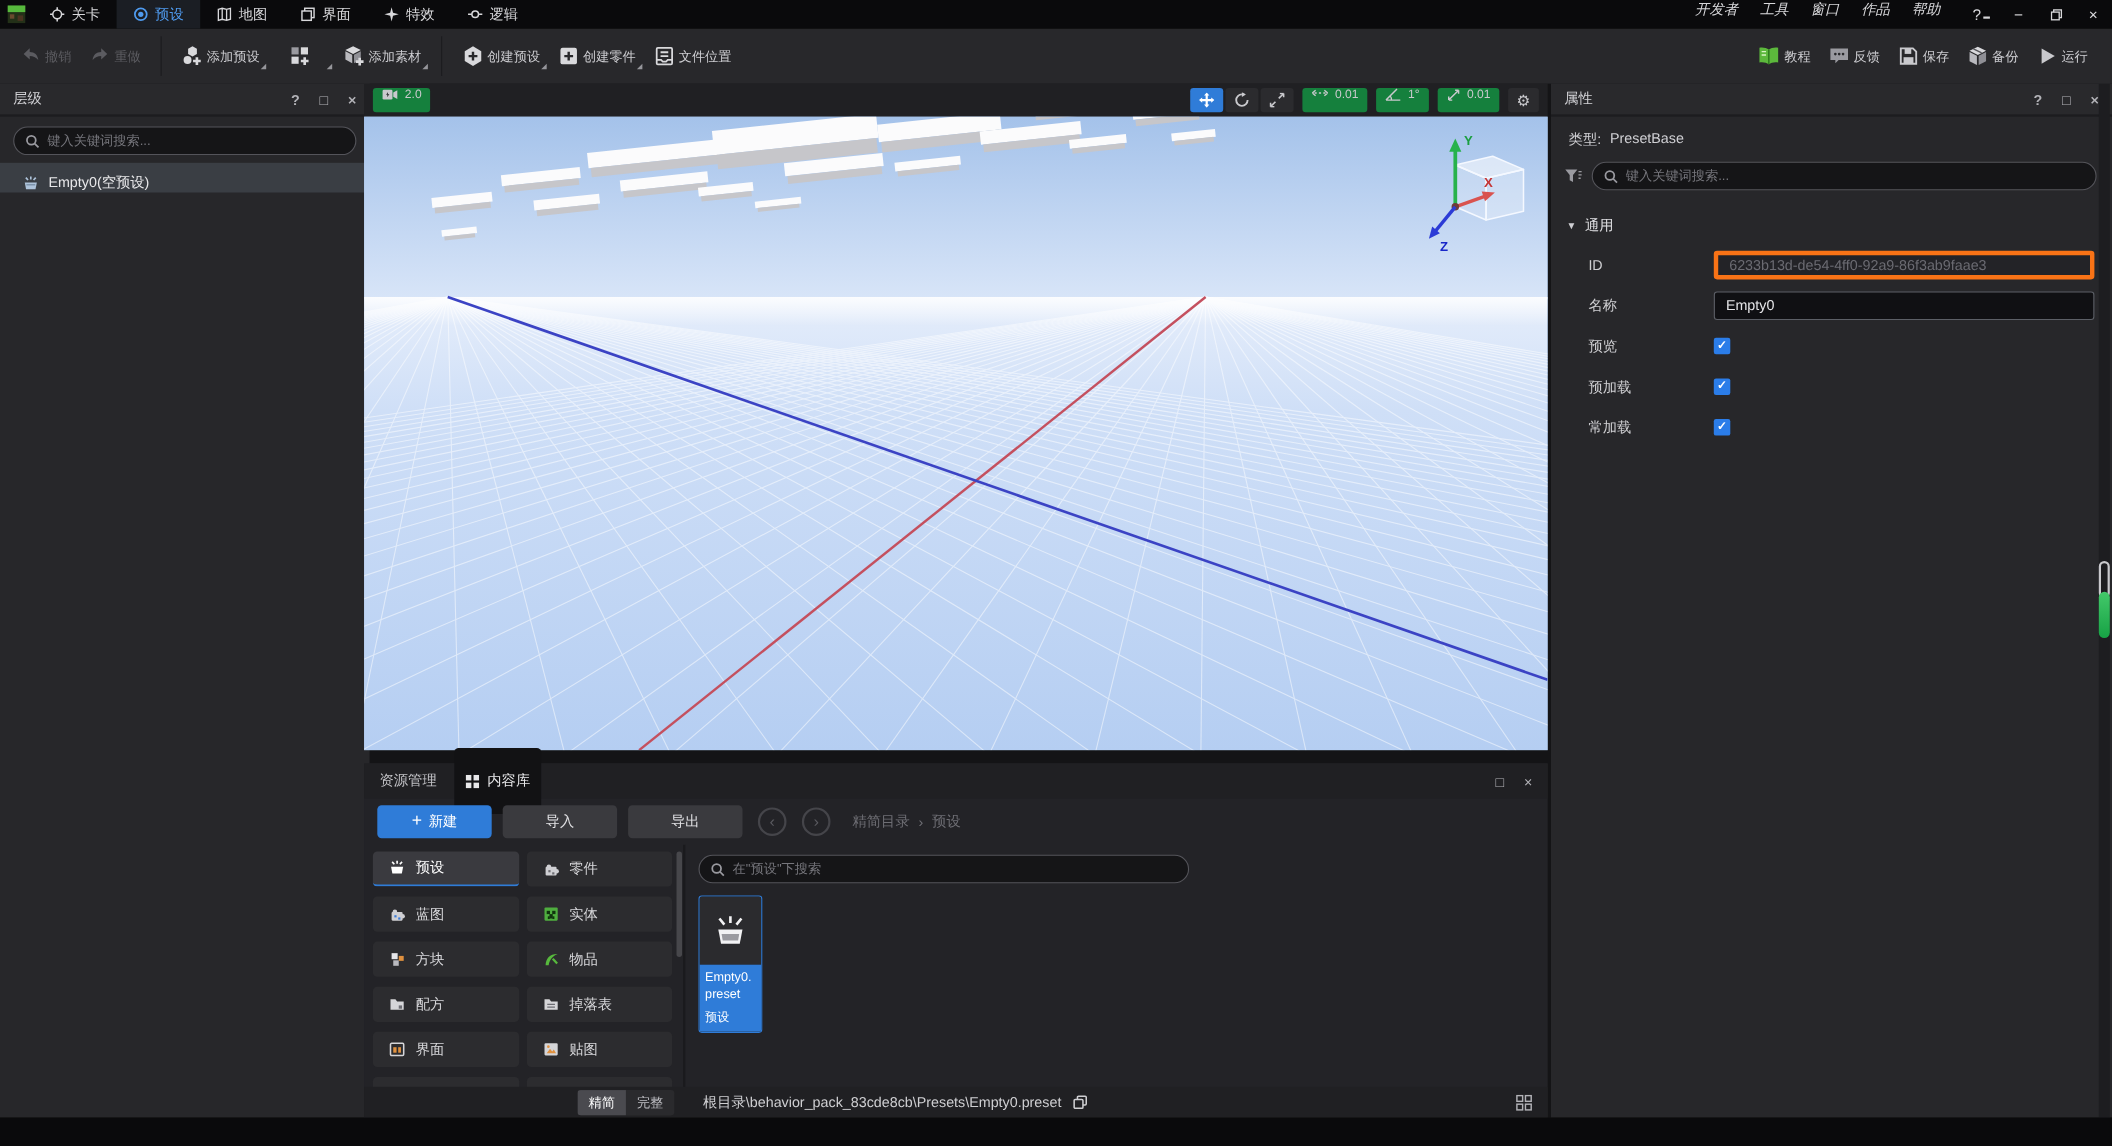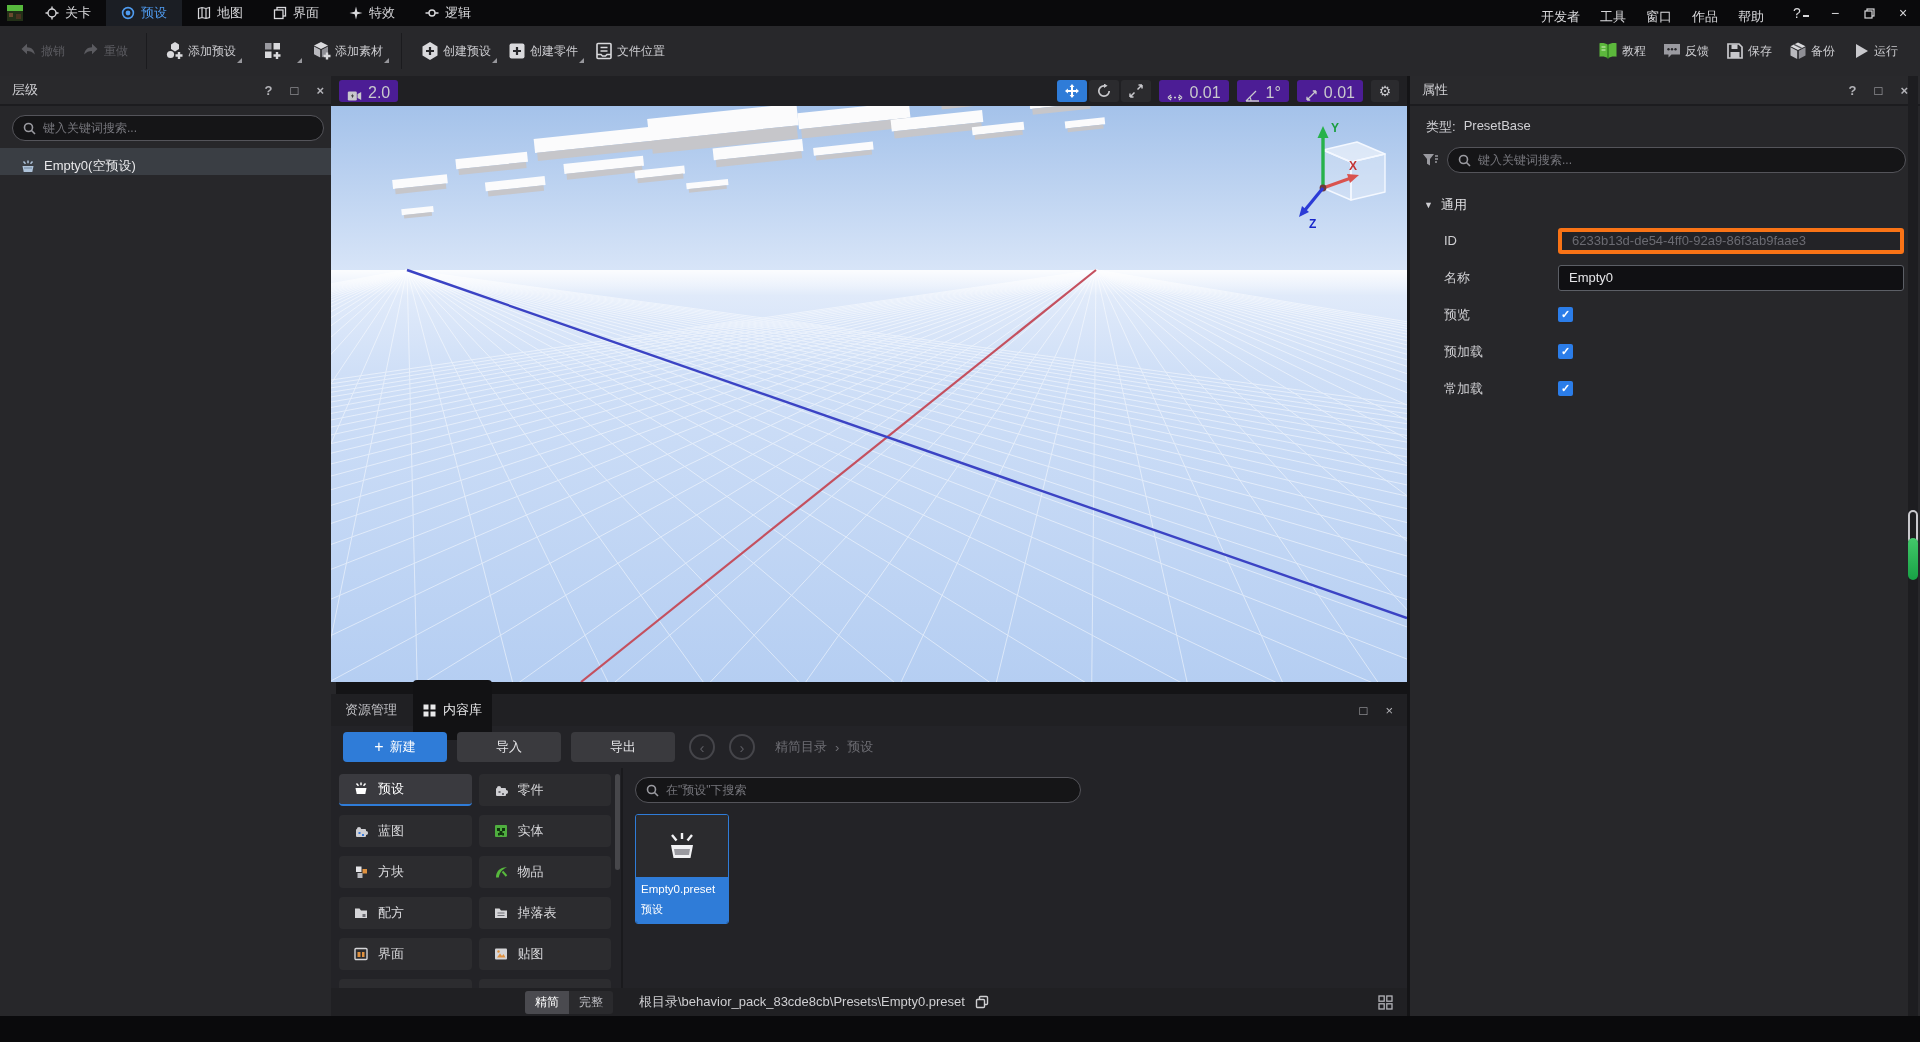--- a/index.html
+++ b/index.html
@@ -13,22 +13,22 @@
 
   
   #menu-bar { position:absolute; top:0; left:0; width:1920px; height:26px;
     background:#0a0a0c; display:flex; align-items:stretch; z-index:30; }
   .logo { width:30px; display:flex; align-items:center; justify-content:center; }
   .menu-item { display:flex; align-items:center; gap:6px; padding:0 15px;
     font-size:13px; color:#d8d8db; cursor:default; }
   .menu-item.active { background:#1b1e24; color:#4f9bef; }
   .menu-item svg { flex:none; }
   .mb-spacer { flex:1; }
-  .menu-right { display:flex; align-items:flex-end; gap:8px; padding:0 14px;
-    font-size:13px; color:#d8d8db; }
+  .menu-right { display:flex; align-items:flex-start; gap:8px; padding:0 14px;
+    font-size:13px; color:#d8d8db;font-style:italic; }
   .win-btn { width:34px; height:26px; display:flex; align-items:center;
     justify-content:center; color:#d8d8db; font-size:14px; }
   .help-dash { display:inline-block; width:6px; height:2px; background:#d8d8db;
     margin-left:2px; transform:translateY(3px); }
 
   
   #toolbar { position:absolute; top:26px; left:0; width:1920px; height:50px;
     background:#28282b; display:flex; align-items:center; z-index:29; }
   .tb-btn { position:relative; min-width:60px; height:50px; display:flex;
     align-items:center; justify-content:center; gap:3px; padding:0 8px; }
@@ -55,22 +55,22 @@
 
   
   #hier-panel { left:0; top:76px; width:336px; bottom:26px; }
   .hier-search { padding:9px 12px 7px; display:flex; }
   .hier-item { height:27px; display:flex; align-items:flex-end; gap:8px;
     padding:0 12px 0 20px; background:#3a3e44; font-size:13px; color:#e8e8ea; }
 
   
   #center { position:absolute; left:331px; top:76px; width:1076px; bottom:26px; }
   #vp-header { height:30px; background:#202023; display:flex; align-items:center; padding:0 8px; }
-  .vp-chip { height:22px; border-radius:3px; background:#4c1d95; display:flex;
-    align-items:flex-end; gap:6px; padding:0 8px; font-size:16px; color:#c9c9cd; }
+  .vp-chip { height:22px; border-radius:3px; background:#15803d; display:flex;
+    align-items:flex-start; gap:6px; padding:0 8px; font-size:11px; color:#c9c9cd; }
   .vp-right { margin-left:auto; display:flex; align-items:center; gap:8px; }
   .vp-tools { display:flex; gap:2px; }
   .vp-tool { width:30px; height:22px; border-radius:3px; background:#2b2b2e;
     display:grid; place-items:center; }
   .vp-tool.active { background:#2f7cd8; }
   .vp-gear { width:28px; height:22px; border-radius:3px; background:#2b2b2e;
     display:grid; place-items:center; color:#c9c9cd; font-size:14px; line-height:1; }
 
   #viewport { position:relative; width:1076px; height:576px; background:#aecbf0; overflow:hidden; }
   #gizmo { position:absolute; top:12px; right:14px; width:100px; height:118px; }
@@ -96,21 +96,21 @@
   .ap-cats { width:292px; border-right:2px solid #1a1a1d; padding:6px 10px 0 8px;
     display:grid; grid-template-columns:1fr 1fr; gap:9px 7px; align-content:start;
     overflow:hidden; position:relative; }
   .cat-btn { height:32px; border-radius:4px; background:#2c2c2f; display:flex;
     align-items:center; gap:9px; padding:0 0 0 14px; font-size:13px; color:#d8d8db; }
   .cat-btn.active { background:#3a3a3f; border-bottom:2px solid #2f7cd8; color:#fff; }
   .cat-scroll { position:absolute; right:1px; top:6px; width:5px; height:96px;
     border-radius:3px; background:#47474b; }
   .ap-content { flex:1; position:relative; padding:9px 12px; }
   .ap-search { max-width:446px; }
-  .asset-card { position:absolute; left:12px; top:46px; width:94px;
+  .asset-card { position:absolute; left:12px; top:46px; width:58px;
     border:1px solid #2f7cd8; border-radius:3px; overflow:hidden; }
   .asset-card .thumb { height:62px; background:#2b2b2e; display:grid; place-items:center; }
   .asset-card .meta { background:#2f7cd8; color:#fff; padding:5px 5px 6px; }
   .asset-card .meta .nm { font-size:11.5px; line-height:15px; word-break:break-all; }
   .asset-card .meta .tp { font-size:11px; margin-top:5px; }
   .ap-footer { height:28px; background:#202023; display:flex; align-items:center; }
   .ft-left { width:292px; display:flex; justify-content:flex-end; padding-right:10px; }
   .view-toggle { display:flex; background:#2a2a2d; border-radius:3px; overflow:hidden; }
   .view-toggle .vt { padding:3px 10px; font-size:12px; color:#bfbfc4; }
   .view-toggle .vt.active { background:#4a4a4f; color:#fff; }

